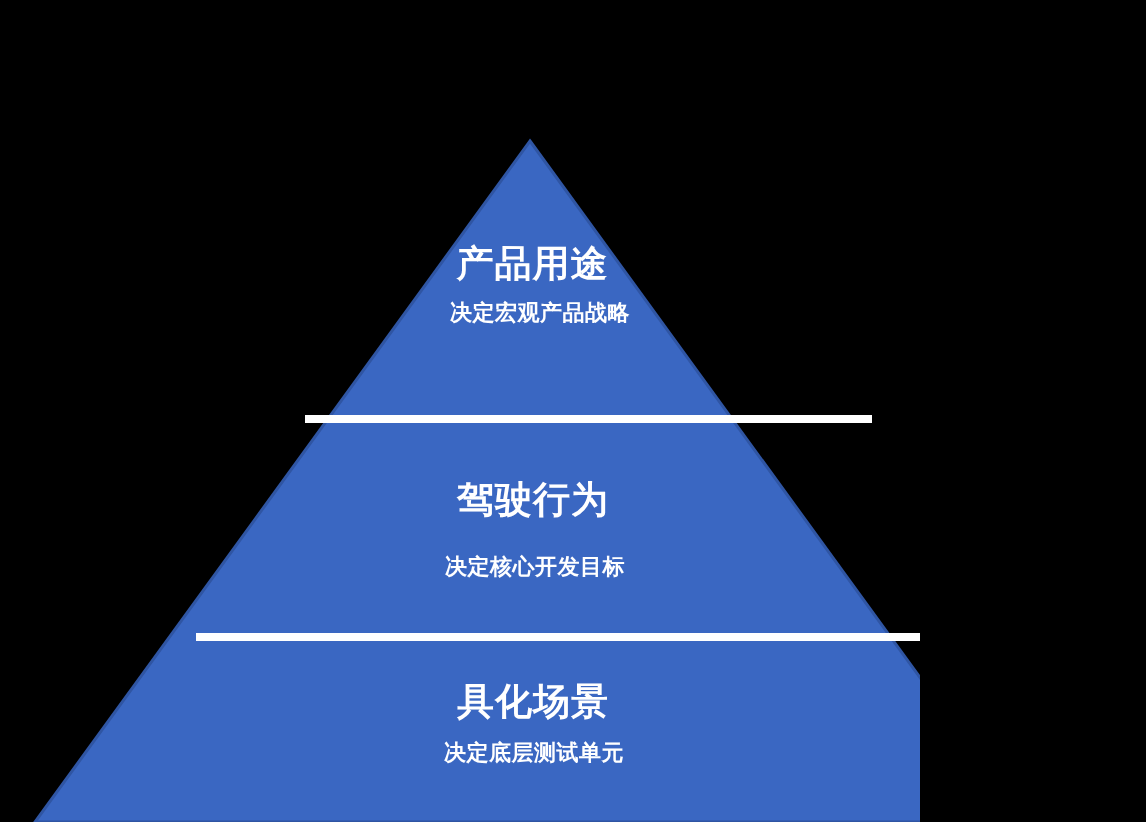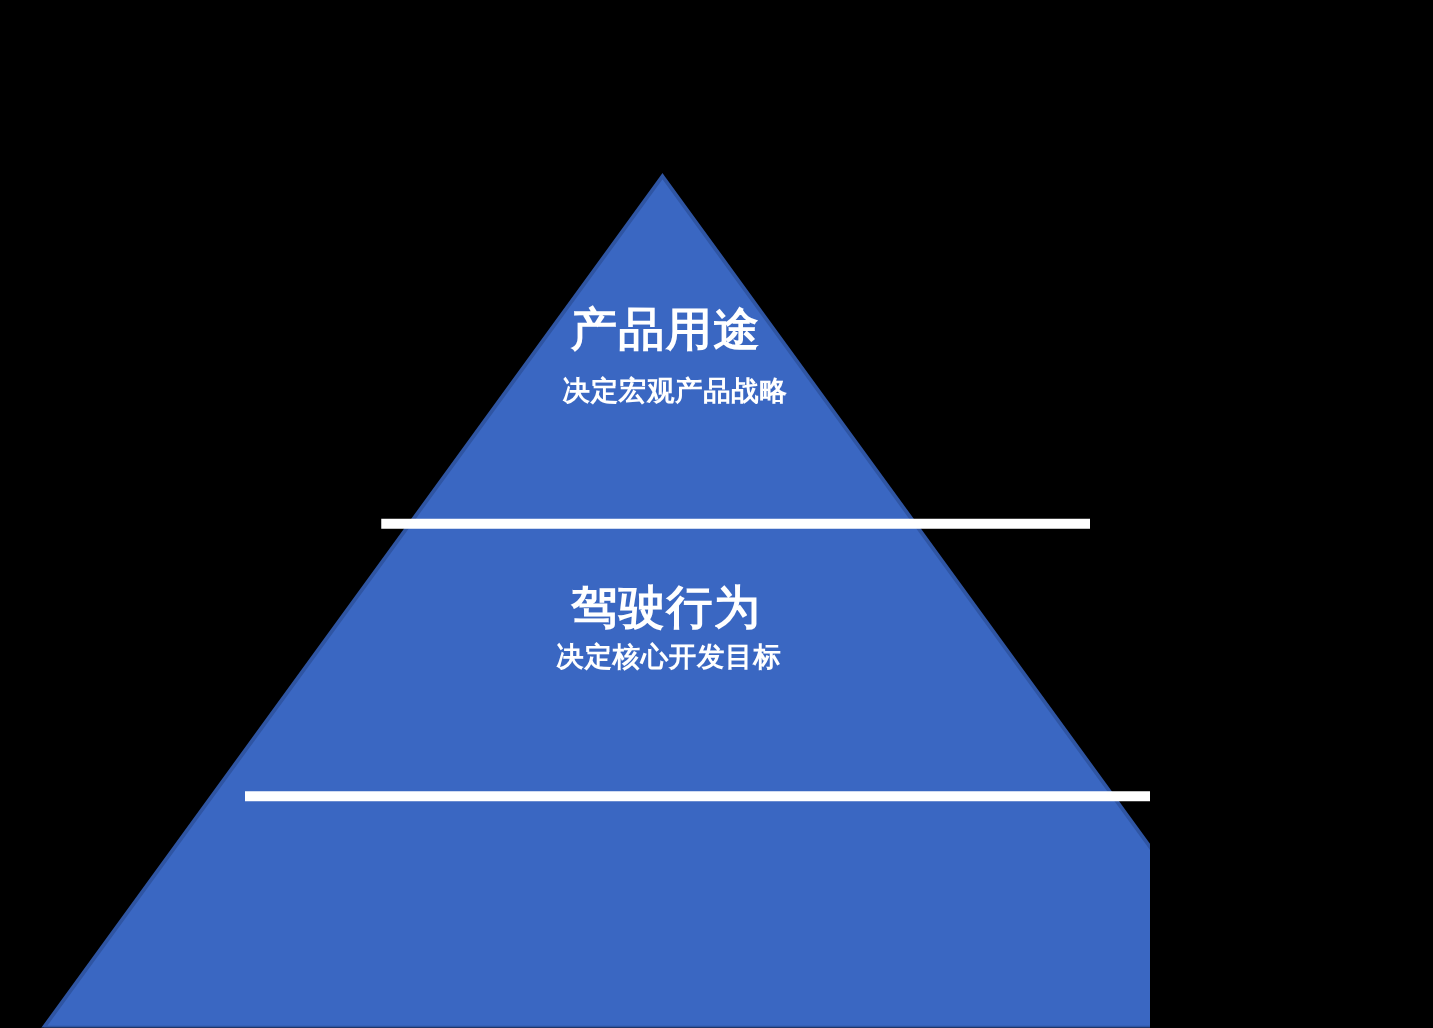--- a/index.html
+++ b/index.html
@@ -78,25 +78,25 @@
     top: 243px;
     width: 1065px;
   }
   #tier-top .tier-subtitle {
     margin-top: 14px;
     padding-left: 15px;
   }
 
   #tier-middle {
     left: 0px;
-    top: 465px;
+    top: 479px;
     width: 1066px;
   }
   #tier-middle .tier-subtitle {
-    margin-top: 5px;
+    margin-top: 32px;
     padding-left: 4px;
   }
 
   #tier-bottom {
     left: 0px;
     top: 681px;
     width: 1066px;
   }
   #tier-bottom .tier-subtitle {
     margin-top: 16px;
@@ -119,14 +119,18 @@
   <div class="tier" id="tier-top">
     <div class="tier-title">产品用途</div>
     <div class="tier-subtitle">决定宏观产品战略</div>
   </div>
 
   <div class="tier" id="tier-middle">
     <div class="tier-title">驾驶行为</div>
     <div class="tier-subtitle">决定核心开发目标</div>
   </div>
 
+  <div class="tier" id="tier-bottom">
+    <div class="tier-title">具化场景</div>
+    <div class="tier-subtitle">决定底层测试单元</div>
+  </div>
 
 </div>
 
 </body></html>

